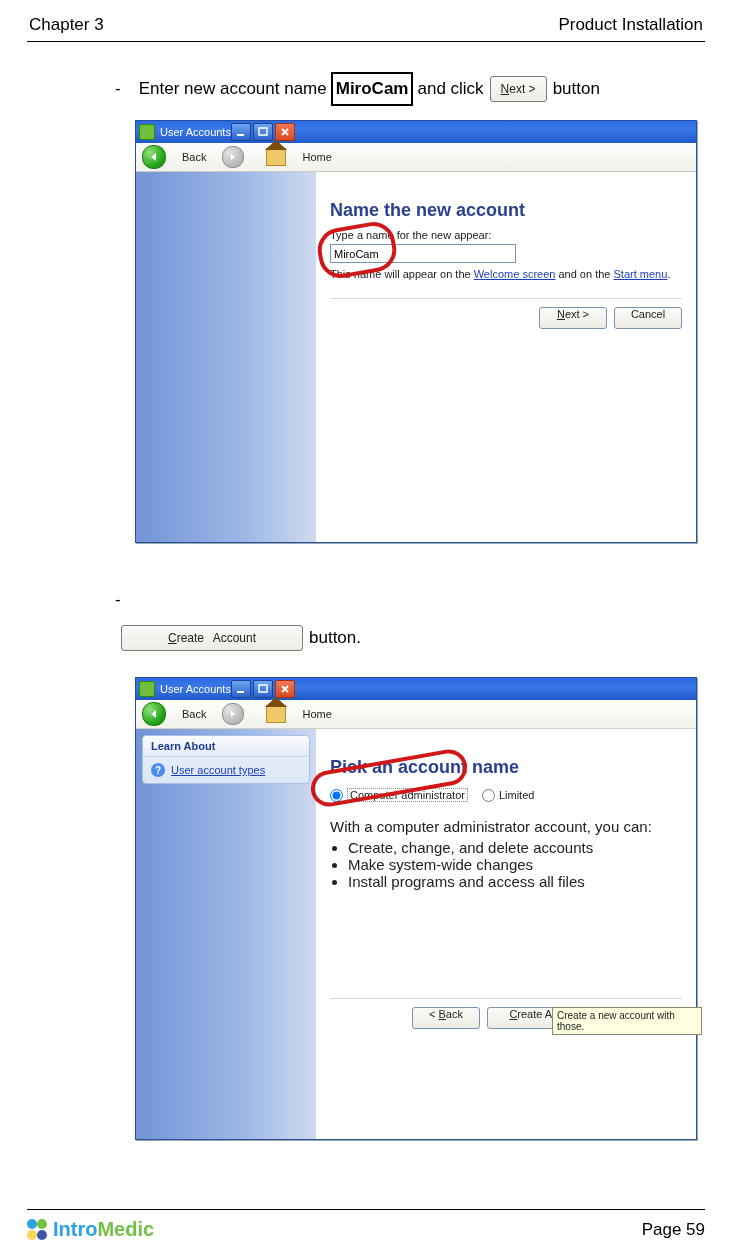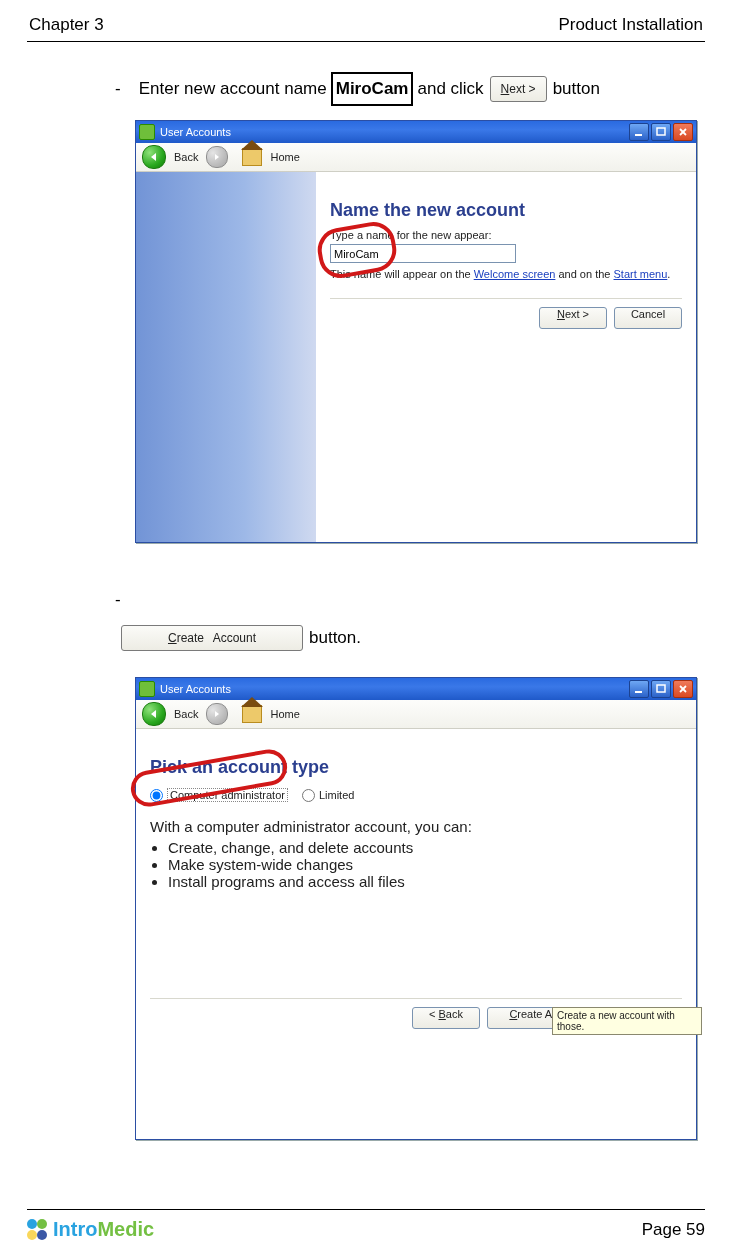--- a/index.html
+++ b/index.html
@@ -9,31 +9,31 @@
   .body{padding:30px 0 0 0}
   .instr{display:flex;align-items:center;flex-wrap:wrap;margin:0 0 14px 88px;line-height:30px}
   .instr2{display:flex;align-items:center;flex-wrap:wrap;margin:38px 0 14px 88px;line-height:38px;text-align:justify;word-spacing:6px}
   .dash{margin-right:18px}
   .boxed{border:2px solid #000;padding:0 3px;font-weight:bold;margin:0 4px}
   .inline-btn{display:inline-flex;align-items:center;justify-content:center;height:24px;padding:0 10px;margin:0 6px;border:1px solid #7a7a7a;border-radius:3px;background:linear-gradient(#fbfbf8,#edece4);font-family:Tahoma,Arial,sans-serif;font-size:12px;color:#222}
   .inline-btn u{text-decoration:underline}
   .inline-btn-wide{min-width:160px}
   .shot-wrap{margin:0 0 0 108px}
   .win{width:560px;border:1px solid #2b4ea3;box-shadow:1px 1px 0 #9aa;font-family:Tahoma,Arial,sans-serif;font-size:11px;color:#222}
-  .titlebar{display:flex;align-items:center;justify-content:space-between;background:linear-gradient(#2a6ae0,#3a78e8 40%,#1f59c9);height:22px;padding:0 3px}
+  .titlebar{display:flex;align-items:center;background:linear-gradient(#2a6ae0,#3a78e8 40%,#1f59c9);height:22px;padding:0 3px}
   .titlebar-left{display:flex;align-items:center;gap:5px;color:#fff}
   .tb-icon{width:14px;height:14px;background:#6fbf3a;border:1px solid #2b8b00;border-radius:2px}
   .win-title{font-size:11px}
   .win-btns{display:flex;gap:2px}
   .wbtn{width:18px;height:16px;border-radius:2px;display:flex;align-items:center;justify-content:center;font-size:10px;font-weight:bold;color:#fff}
   .wbtn.min{background:linear-gradient(#6ea7f4,#2b62c9);border:1px solid #1c4290}
   .wbtn.max{background:linear-gradient(#6ea7f4,#2b62c9);border:1px solid #1c4290}
   .wbtn.close{background:linear-gradient(#f07a5a,#d94a24);border:1px solid #a52e0f}
   .wbtn svg{display:block}
-  .toolbar{display:flex;align-items:center;gap:8px;height:28px;background:linear-gradient(#fdfdfb,#f2f2ec);border-bottom:1px solid #cfcfc5;padding:0 6px}
+  .toolbar{display:flex;align-items:center;gap:16px;height:28px;background:linear-gradient(#fdfdfb,#f2f2ec);border-bottom:1px solid #cfcfc5;padding:0 6px}
   .tb-back{width:22px;height:22px;border-radius:11px;background:radial-gradient(circle at 30% 30%,#8fe27a,#2aa81f 60%,#0c7a05);border:1px solid #1e7d12;display:flex;align-items:center;justify-content:center}
   .tb-fwd{width:20px;height:20px;border-radius:10px;background:radial-gradient(circle at 30% 30%,#e5e5e5,#bdbdbd 60%,#a5a5a5);border:1px solid #8f8f8f;display:flex;align-items:center;justify-content:center}
   .home-icon{width:18px;height:16px;background:#edc96a;border:1px solid #b98c1f;position:relative;margin-left:6px}
   .home-roof{position:absolute;left:-2px;top:-9px;width:0;height:0;border-left:11px solid transparent;border-right:11px solid transparent;border-bottom:10px solid #7a4c0f}
   .tb-text{font-size:11px}
   .client{display:flex;min-height:350px;background:#fff}
   .sidebar{width:180px;min-height:100%;background:linear-gradient(90deg,#7294d6 0%,#9db8e7 60%,#cfd9f0 100%)}
   .content{flex:1;padding:28px 14px 10px 14px;position:relative}
   .xp-heading{color:#2b3f8f;font-family:Tahoma,Arial,sans-serif;font-size:18px;font-weight:bold;letter-spacing:0px}
   .lbl{margin-top:8px}
@@ -203,22 +203,31 @@
               <svg width="8" height="8">
                 <path d="M2 1 L6 4 L2 7 Z" fill="#fff"></path>
               </svg>
             </span>
           <span class="home-icon">
               <span class="home-roof"></span>
             </span>
           <span class="tb-text">Home</span>
         </div>
         <div class="client h2">
+          <div class="sidebar">
+            <div class="side-card">
+              <div class="sc-head">Learn About</div>
+              <div class="sc-body">
+                <span class="q-icon">?</span>
+                <a href="#">User account types</a>
+              </div>
+            </div>
+          </div>
           <div class="content" style="position:relative">
-            <div class="xp-heading">Pick an account type</div>
+            <div class="xp-heading">Pick an account name</div>
             <div class="radio-row">
               <label class="radio">
                 <input type="radio" checked="" style="">
                 <span style="border:1px dotted #888;padding:0 2px">Computer administrator</span>
               </label>
               <label class="radio">
                 <input type="radio" style="">
                 <span>Limited</span>
               </label>
             </div>

